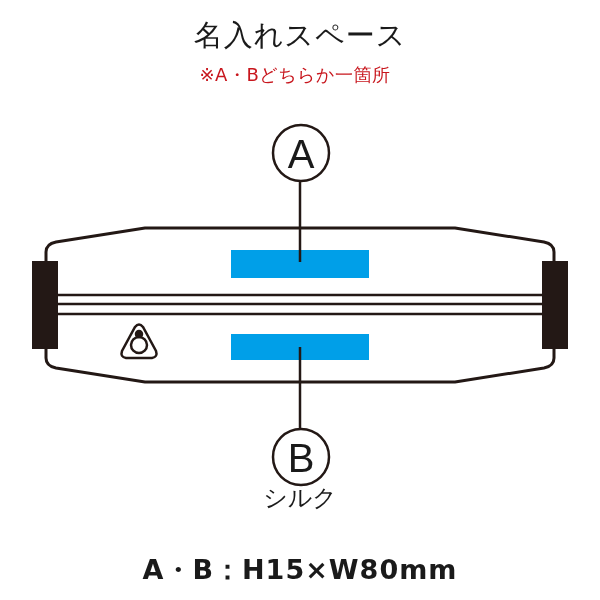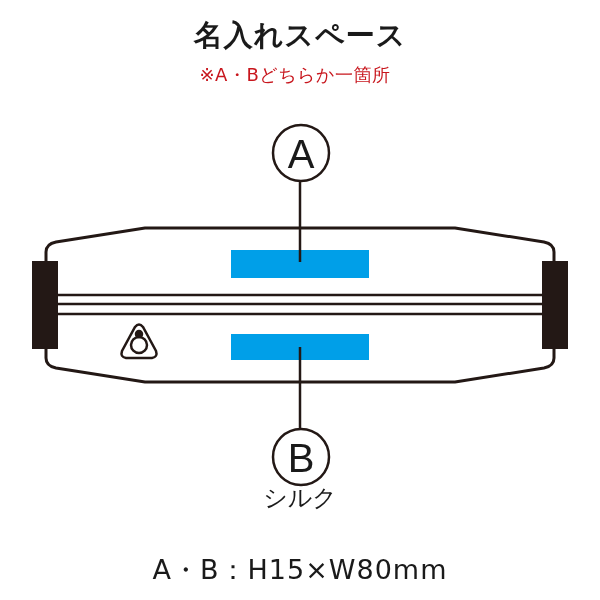--- a/index.html
+++ b/index.html
@@ -14,21 +14,21 @@
       overflow: hidden;
       font-family: "DejaVu Sans", "Liberation Sans", sans-serif;
     }
     .title {
       position: absolute;
       left: 0;
       top: 16px;
       width: 600px;
       text-align: center;
       font-size: 29px;
-      font-weight: bold;
+      font-weight: normal;
       color: #1a1a1a;
       letter-spacing: 1px;
     }
     .note {
       position: absolute;
       left: 0;
       top: 63px;
       width: 590px;
       text-align: center;
       font-size: 18px;
@@ -58,20 +58,21 @@
     }
     .size {
       position: absolute;
       left: 0;
       top: 552px;
       width: 600px;
       text-align: center;
       font-size: 27px;
       color: #1a1a1a;
       letter-spacing: 1px;
+      font-weight: bold;
     }
   </style>
 </head>
 <body>
 
 <div class="title">名入れスペース</div>
 <div class="note">※A・Bどちらか一箇所</div>
 
 <svg class="diagram" width="600" height="600" viewBox="0 0 600 600" xmlns="http://www.w3.org/2000/svg">
 

